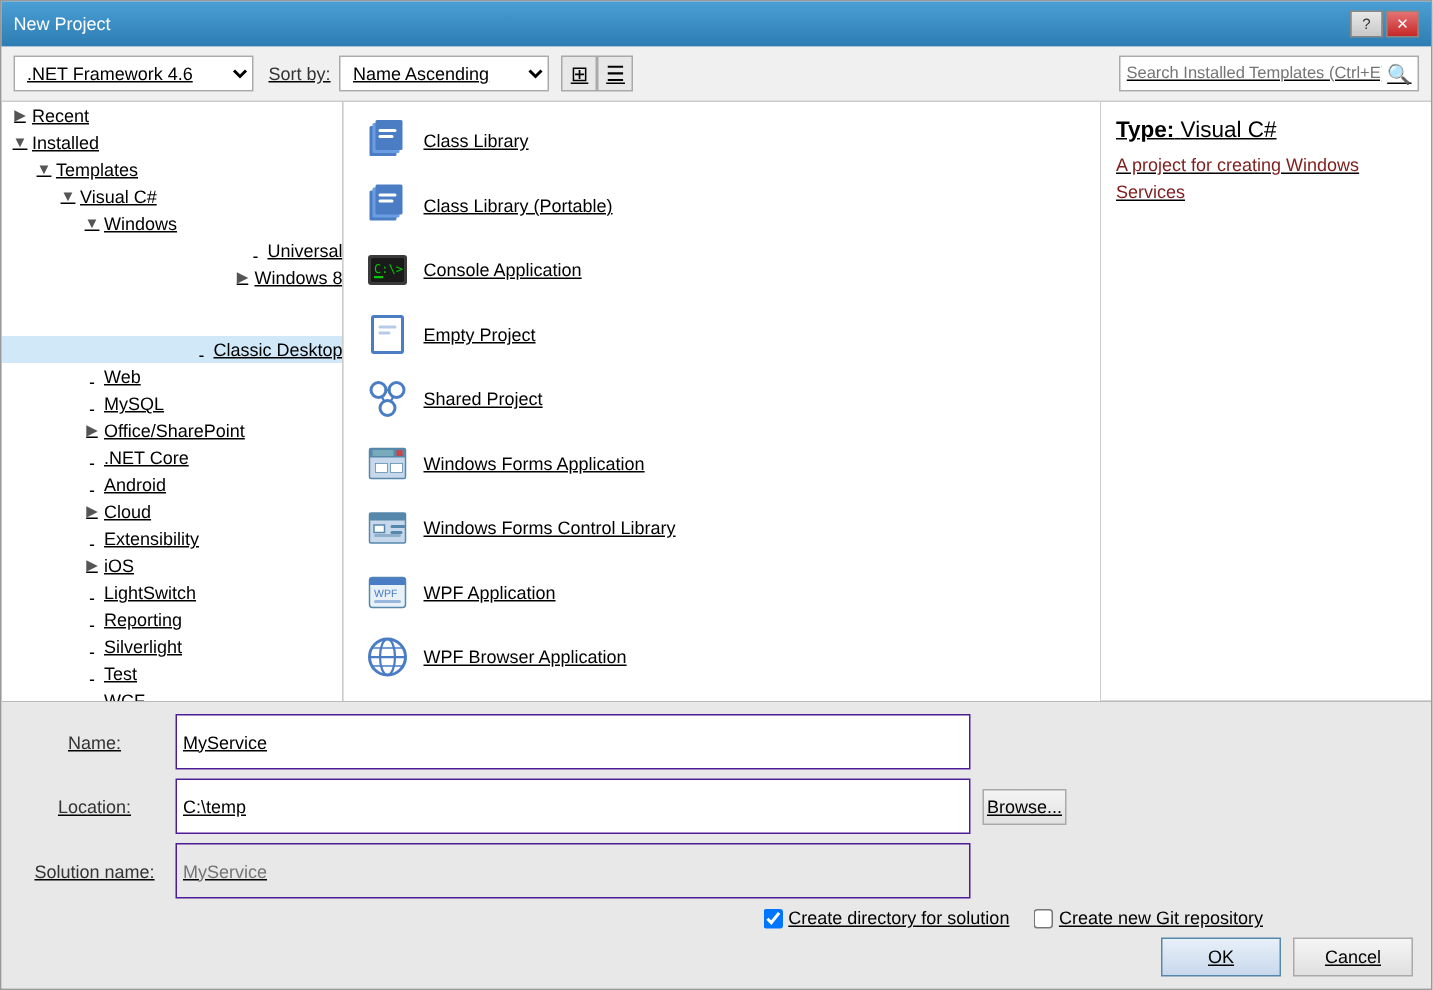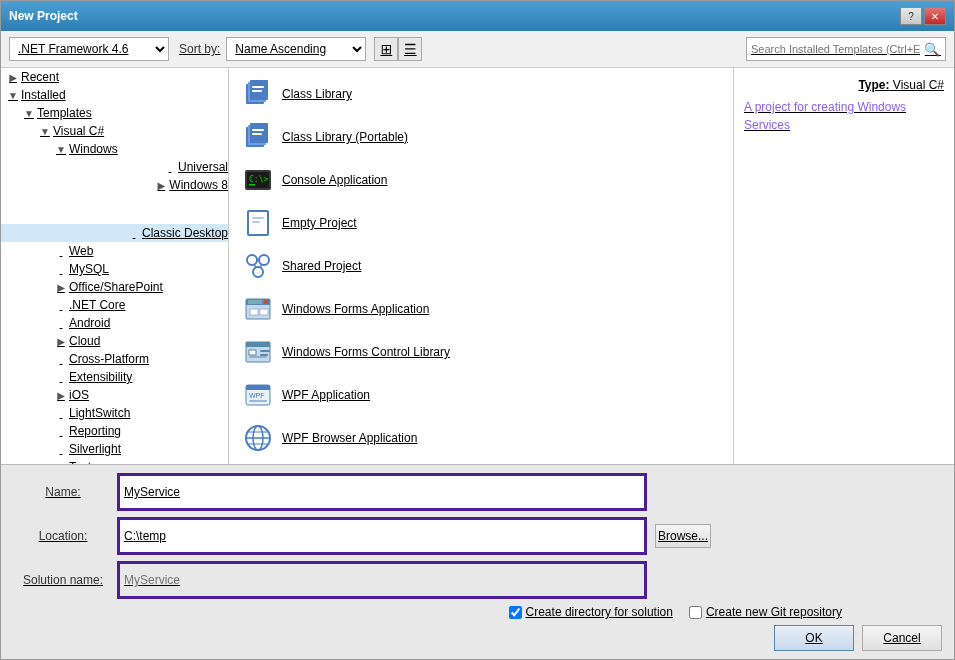--- a/index.html
+++ b/index.html
@@ -27,21 +27,21 @@
       background: linear-gradient(to bottom, #4a9fd4, #2d7db3);
       color: white;
       padding: 6px 8px;
       display: flex;
       align-items: center;
       justify-content: space-between;
       height: 30px;
     }
     .title-bar-text {
       font-size: 12px;
-      font-weight: bold;
+      font-weight: normal;
     }
     .title-bar-buttons {
       display: flex;
       gap: 2px;
     }
     .tb-btn {
       width: 22px;
       height: 18px;
       background: linear-gradient(to bottom, #e8e8e8, #c8c8c8);
       border: 1px solid #888;
@@ -206,28 +206,27 @@
 
     
     .right-panel {
       width: 220px;
       min-width: 220px;
       background: white;
       padding: 10px;
       overflow-y: auto;
     }
     .type-label {
-      font-size: 12px;
+      font-size: 15px;
       margin-bottom: 6px;
-      text-align: right;
     }
     .type-label strong { font-weight: bold; }
     .type-desc {
       font-size: 12px;
-      color: #8b5cf6;
+      color: #7f1d1d;
       line-height: 1.5;
     }
 
     
     .bottom-form {
       background: #e8e8e8;
       border-top: 1px solid #bbb;
       padding: 8px 12px;
     }
     .form-row {
@@ -239,21 +238,21 @@
       width: 100px;
       font-size: 12px;
       color: #333;
       text-align: center;
       margin-right: 4px;
     }
     .form-input {
       flex: 1;
       max-width: 530px;
       height: 37px;
-      border: 3px solid #4c1d95;
+      border: 1px solid #4c1d95;
       background: white;
       padding: 16px 4px;
       font-size: 12px;
     }
     .form-input.disabled {
       background: #e8e8e8;
       color: #999;
     }
     .browse-btn {
       margin-left: 8px;
@@ -389,24 +388,20 @@
         <div class="tree-node tree-indent-4">
           <span class="tree-toggle">&nbsp;</span>
           <span class="tree-label">Android</span>
         </div>
         <div class="tree-node tree-indent-4">
           <span class="tree-toggle">▶</span>
           <span class="tree-label">Cloud</span>
         </div>
         <div class="tree-node tree-indent-4">
           <span class="tree-toggle">&nbsp;</span>
-          <span class="tree-label">Cross-Platform</span>
-        </div>
-        <div class="tree-node tree-indent-4">
-          <span class="tree-toggle">&nbsp;</span>
           <span class="tree-label">Extensibility</span>
         </div>
         <div class="tree-node tree-indent-4">
           <span class="tree-toggle">▶</span>
           <span class="tree-label">iOS</span>
         </div>
         <div class="tree-node tree-indent-4">
           <span class="tree-toggle">&nbsp;</span>
           <span class="tree-label">LightSwitch</span>
         </div>

